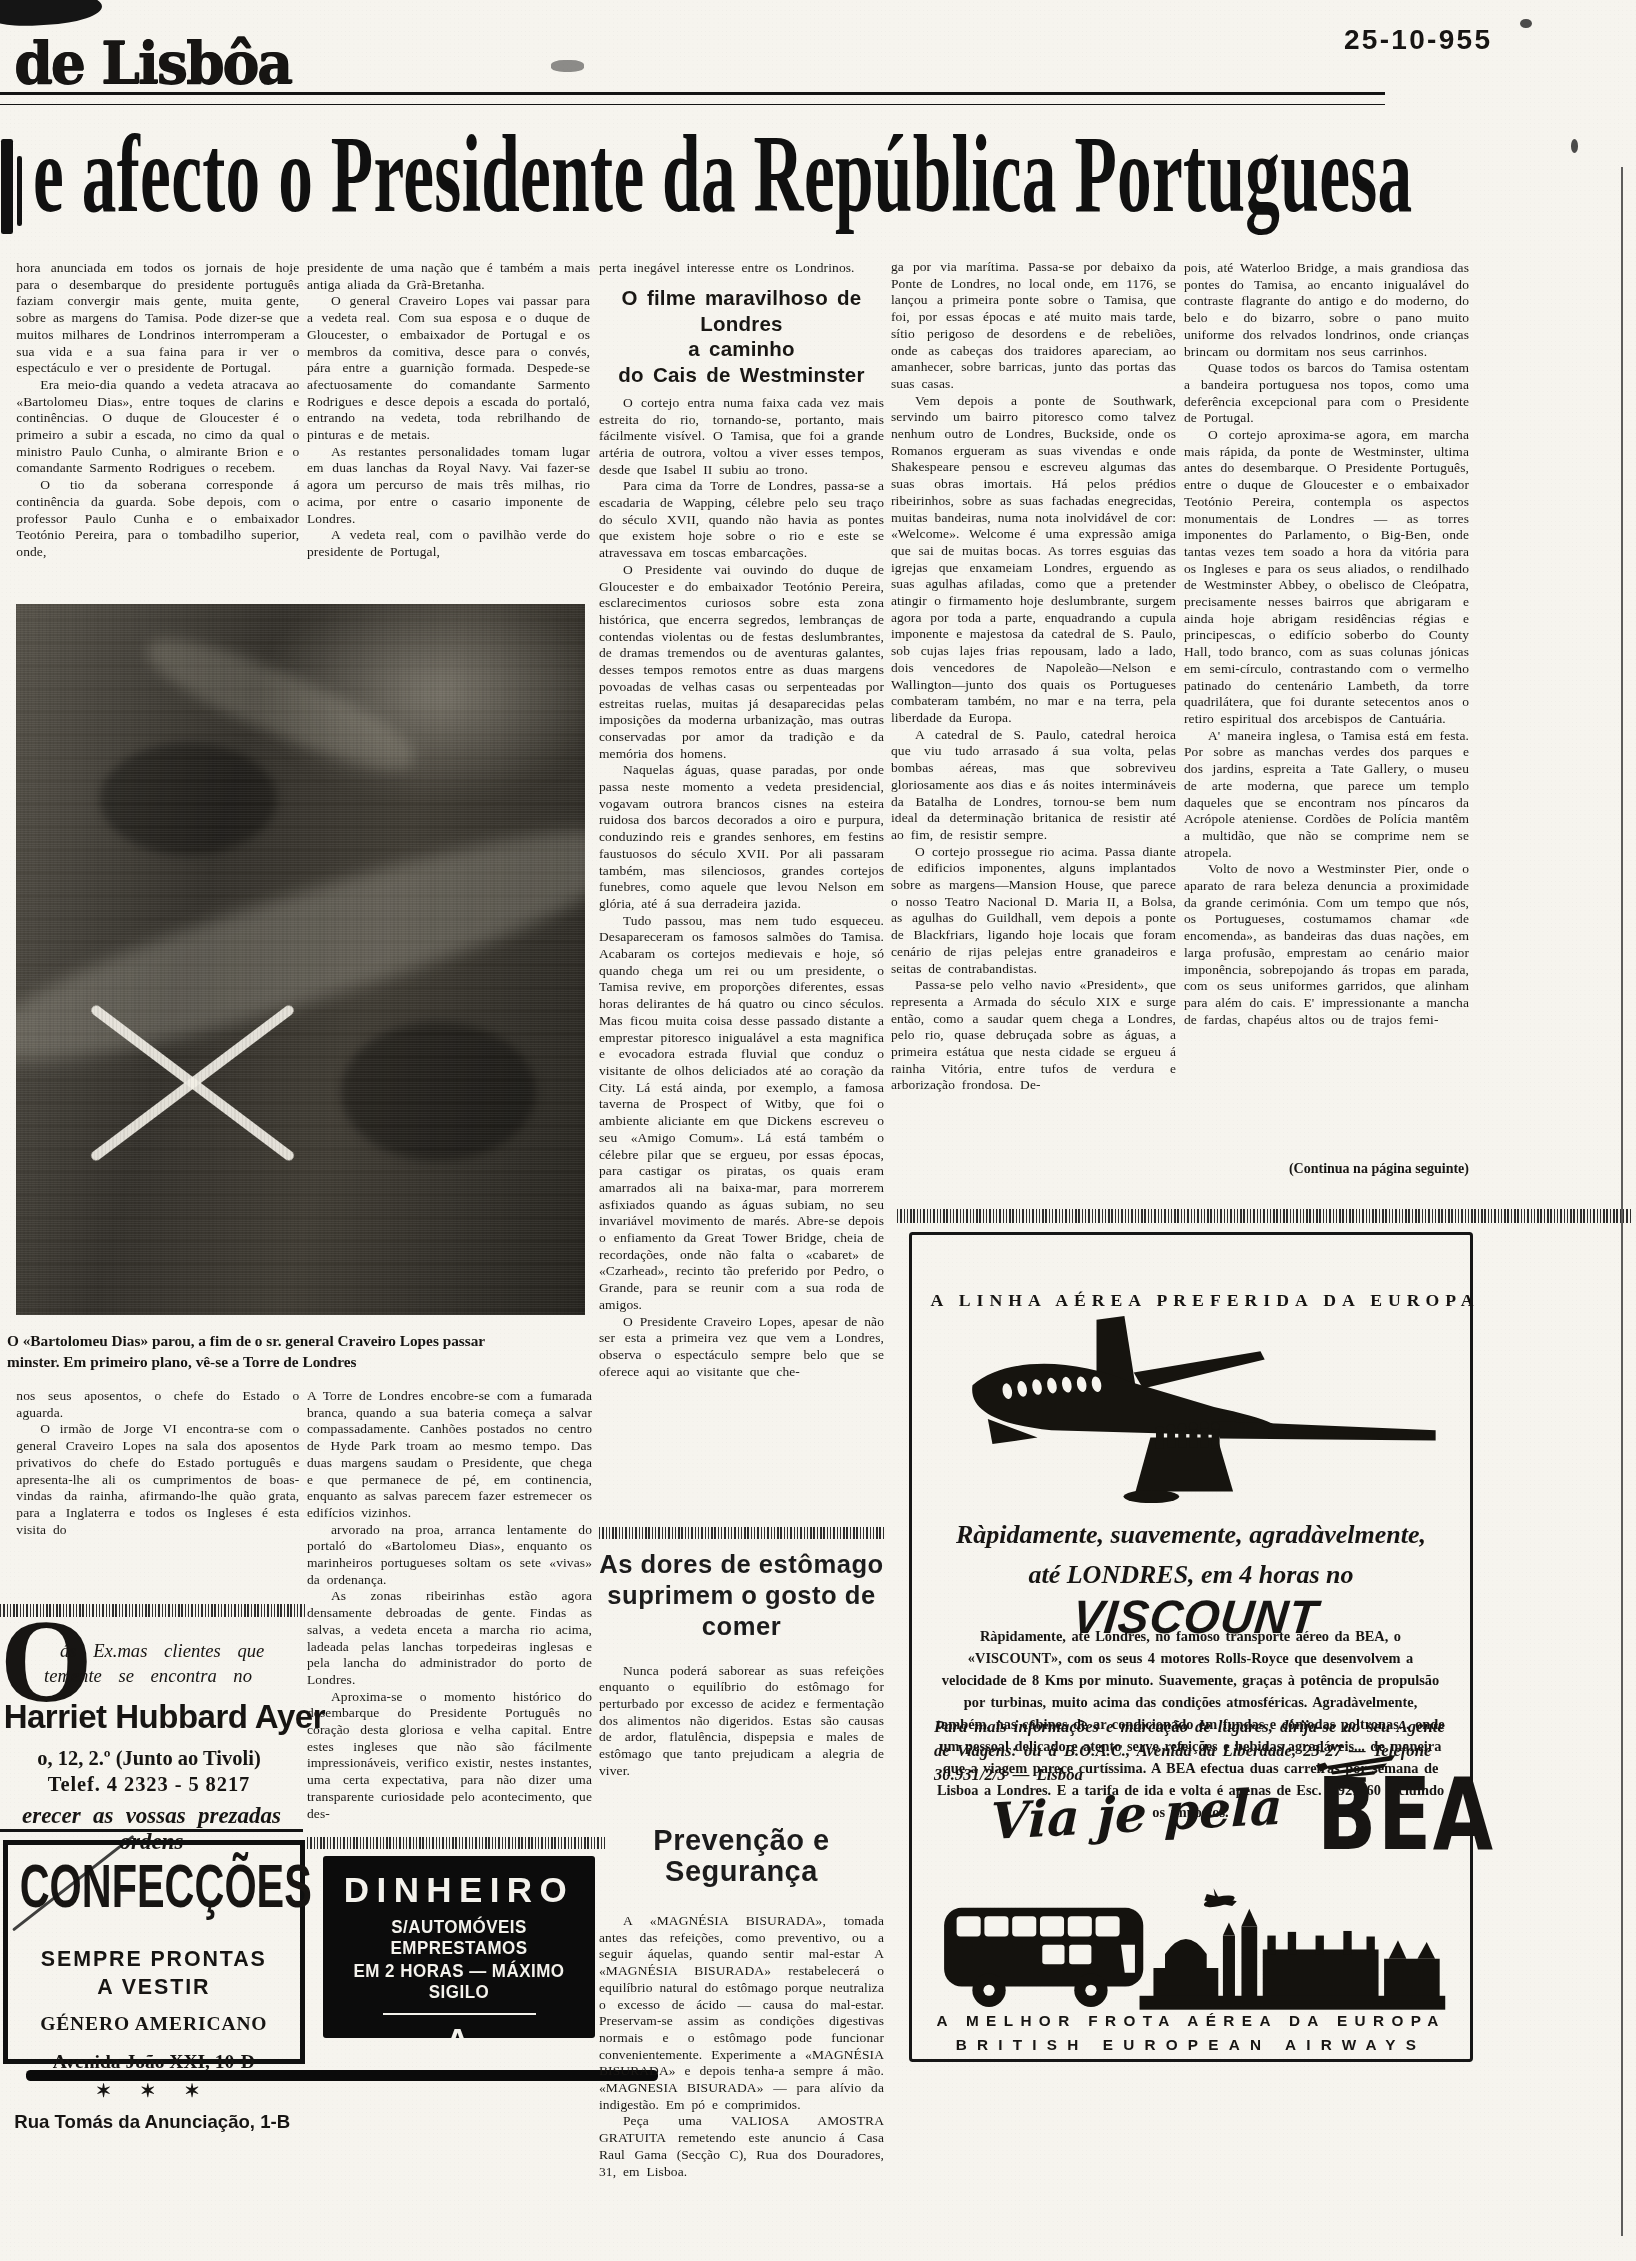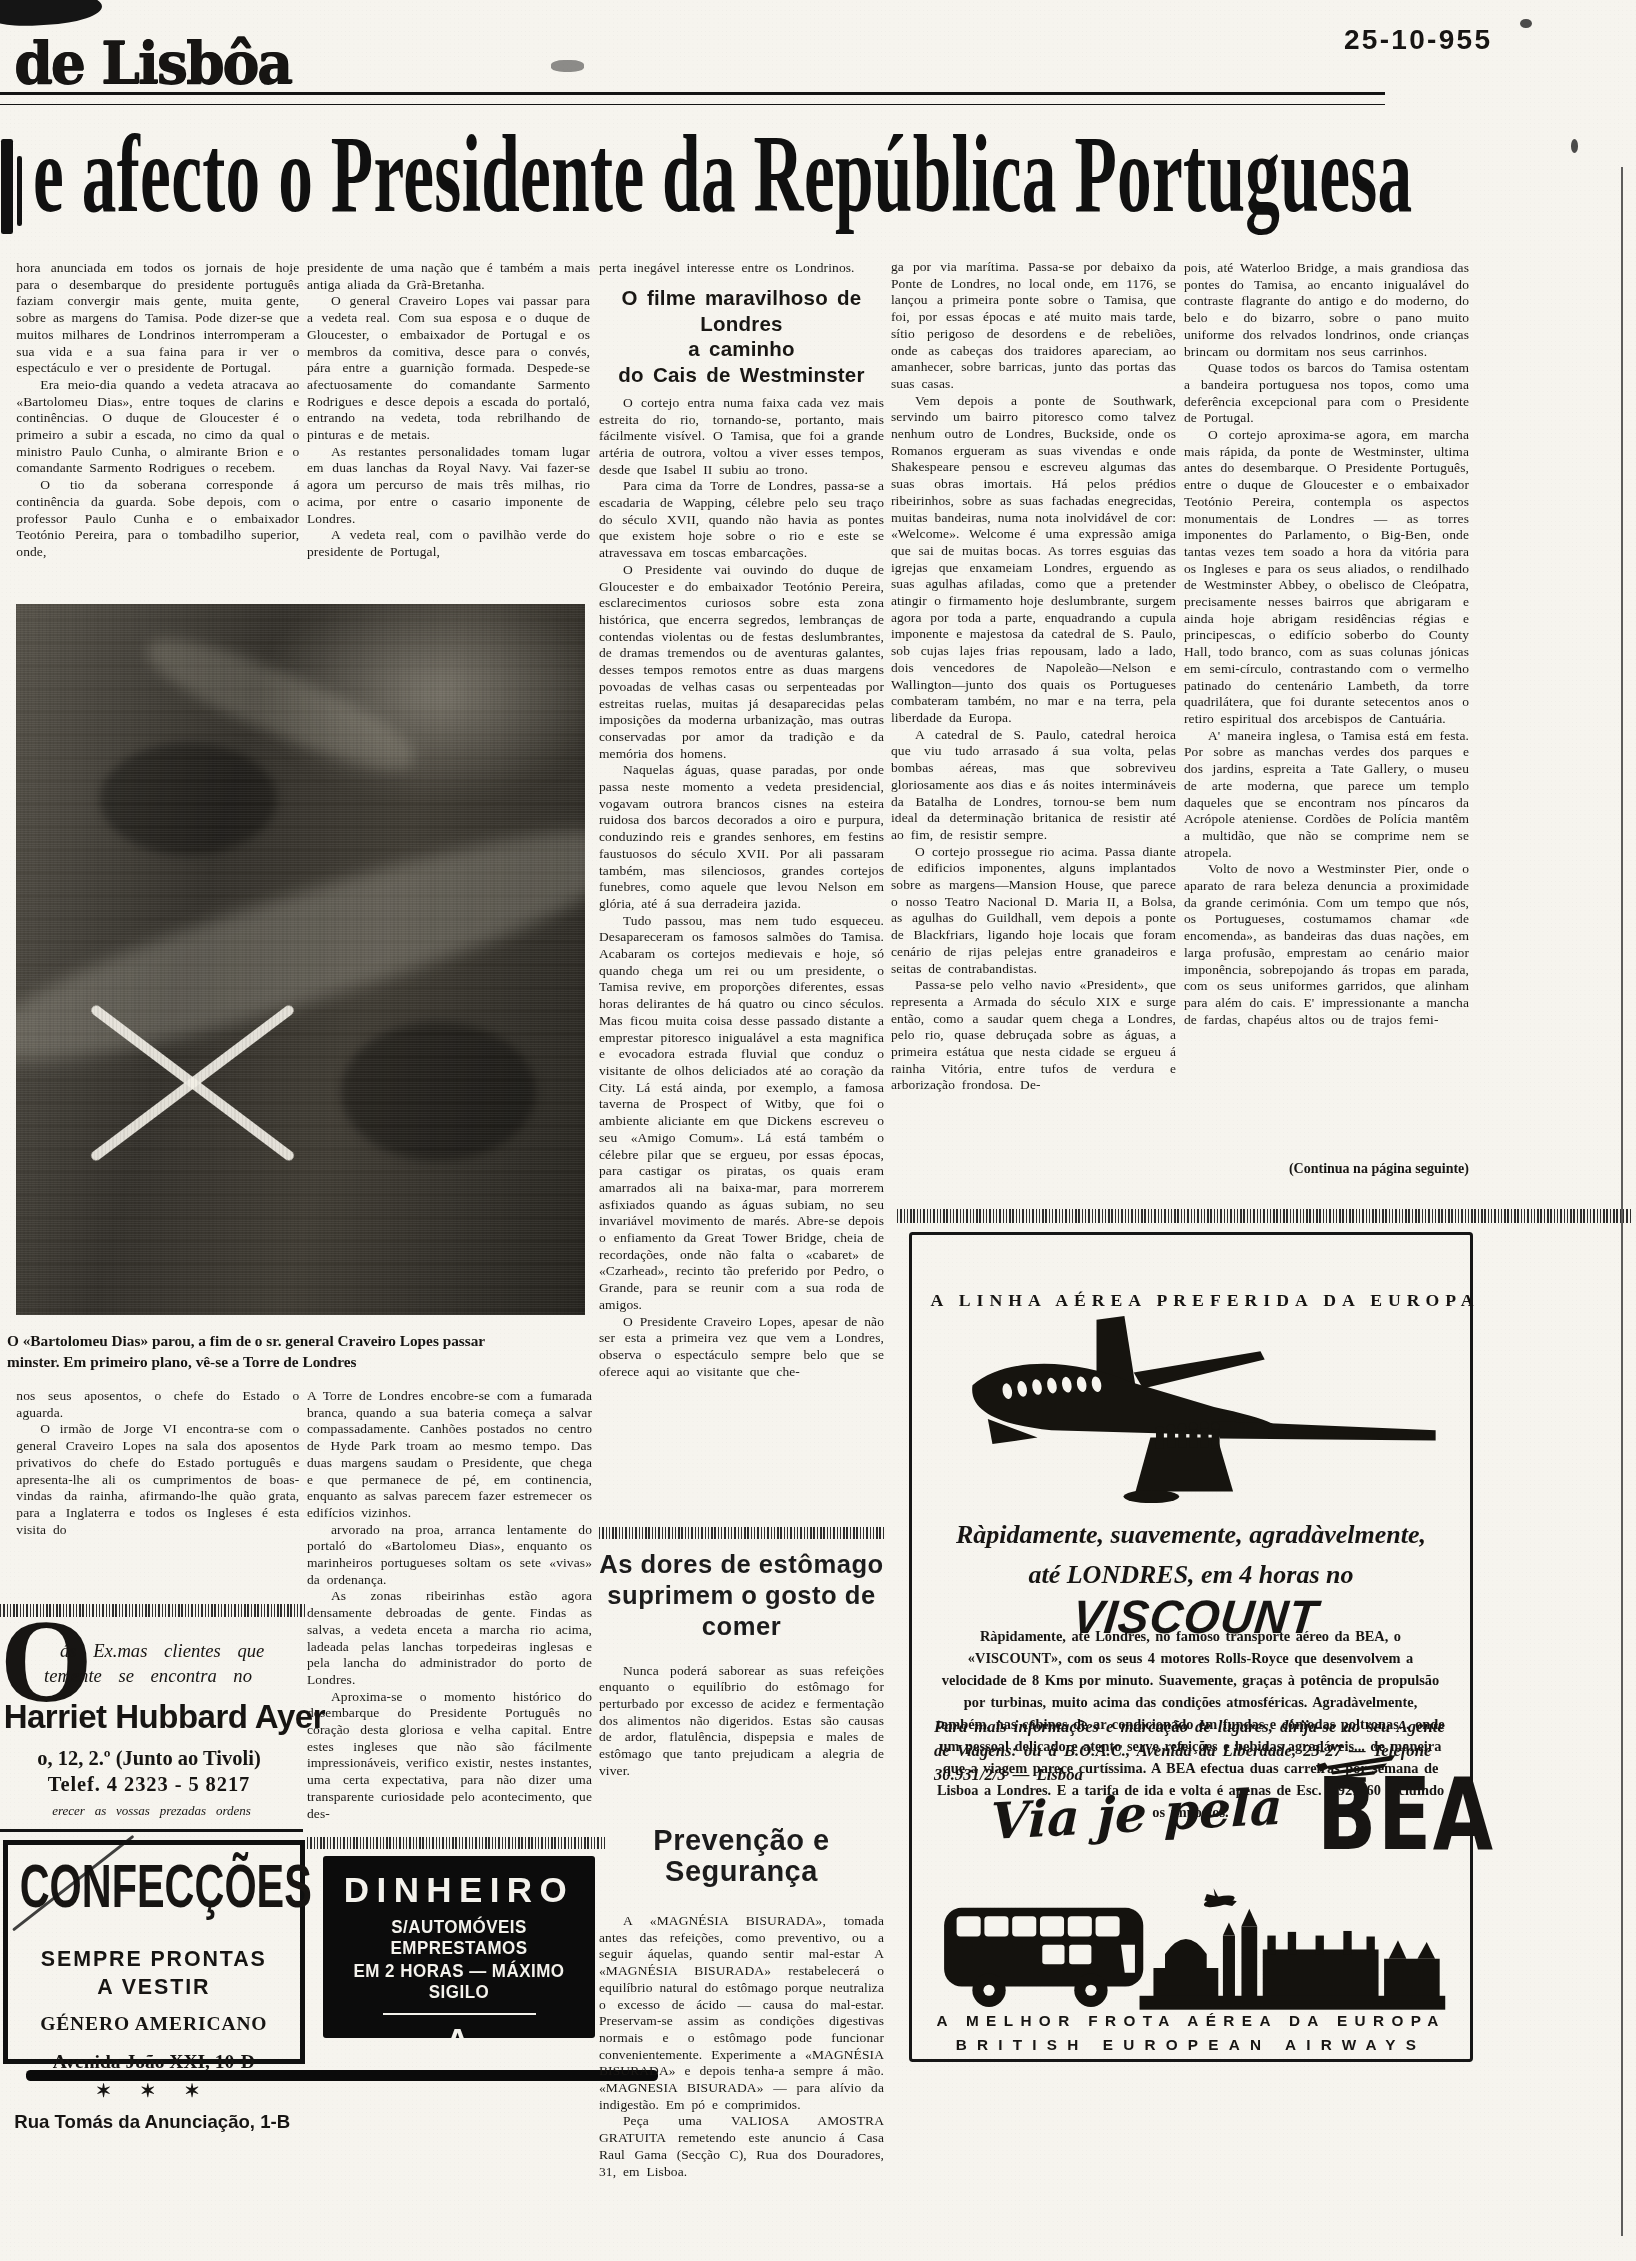--- a/index.html
+++ b/index.html
@@ -42,21 +42,21 @@
   .ph-blot{position:absolute;border-radius:50%;background:rgba(0,0,0,.35);filter:blur(4.6px);}
   .caption{font-weight:700;font-size:15.3px;line-height:21.4px;}
   
   .hatch{background:repeating-linear-gradient(90deg,#1d1d1d 0 1.4px,rgba(0,0,0,0) 1.4px 3.3px);opacity:.92;}
   
   .big-o{font-family:"Liberation Serif",serif;font-weight:700;font-size:119px;line-height:1;}
   .h-it{font-style:italic;font-size:18.6px;line-height:25px;word-spacing:12px;}
   .h-name{font-family:"Liberation Sans",sans-serif;font-weight:700;font-size:33px;white-space:nowrap;letter-spacing:-0.5px;}
   .h-addr{font-weight:700;font-size:20.5px;}
   .h-phone{font-weight:700;font-size:20.5px;letter-spacing:0.9px;}
-  .h-tail{font-style:italic;font-size:13px;word-spacing:6.5px;}
+  .h-tail{font-style:italic;font-size:23px;word-spacing:6.5px;font-weight:bold;}
   
   .conf-box{border:5.6px solid #101010;background:transparent;}
   .conf-title{font-family:"Liberation Sans",sans-serif;font-weight:700;font-size:45px;letter-spacing:0px;
               transform:scale(.92,1.35);transform-origin:center top;text-align:center;white-space:nowrap;}
   .conf-l{font-family:"Liberation Sans",sans-serif;font-weight:700;text-align:center;}
   .conf-serif{font-family:"Liberation Serif",serif;font-weight:700;text-align:center;}
   
   .din-box{background:#0c0c0c;border-radius:3px;color:#f4f2ec;text-align:center;overflow:hidden;}
   .din-title{font-family:"Liberation Sans",sans-serif;font-weight:700;font-size:35px;letter-spacing:7.4px;margin-top:14px;}
   .din-l{font-family:"Liberation Sans",sans-serif;font-weight:700;font-size:17.7px;letter-spacing:0.5px;margin-top:6.5px;transform:scaleX(.96);}

